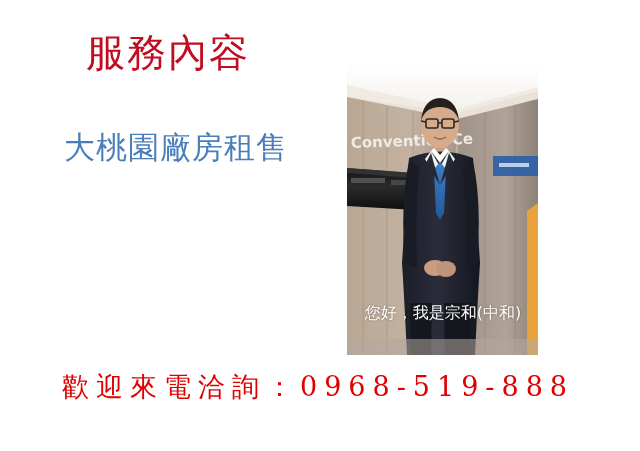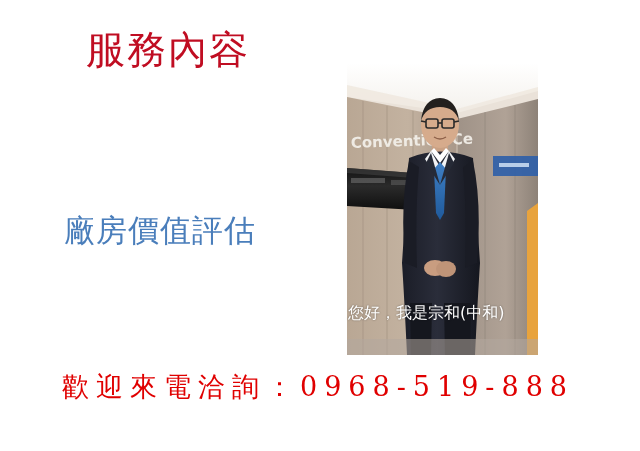--- a/index.html
+++ b/index.html
@@ -16,21 +16,21 @@
     height: 451px;
     background: #ffffff;
     overflow: hidden;
   }
 
   
   .slide-title {
     position: absolute;
     left: 86px;
     top: 32px;
-    font-family: Liberation Mono, monospace;
+    font-family: Liberation Sans, sans-serif;
     font-size: 39px;
     line-height: 1.1;
     color: #c00d22;
     letter-spacing: 2px;
     white-space: nowrap;
   }
   .bullet {
     position: absolute;
     left: 64px;
     font-family: "DejaVu Serif", serif;
@@ -67,37 +67,37 @@
     overflow: hidden;
     background: #b3a191;
   }
   .photo-svg { display: block; width: 191px; height: 292px; }
 
   .photo-caption {
     position: absolute;
     left: 348px;
     top: 303px;
     width: 190px;
-    text-align: left;
+    text-align: center;
     font-family: "DejaVu Sans", sans-serif;
     font-size: 16px;
     color: #ffffff;
     letter-spacing: 0px;
     white-space: nowrap;
     text-shadow: 0 0 2px rgba(0,0,0,.45);
   }
 </style>
 </head>
 <body>
 
 <div id="slide">
 
   <div class="slide-title">服務內容</div>
 
-  <div class="bullet bullet-2">廠房價值評估</div>
+  <div class="bullet bullet-1">大桃園廠房租售</div>
 
   <div class="phone-line">歡迎來電洽詢：0968-519-888</div>
 
   <div class="photo">
     <svg class="photo-svg" viewBox="0 0 191 292" preserveAspectRatio="none">
       <defs>
         <linearGradient id="ceil" x1="0" y1="0" x2="0" y2="1">
           <stop offset="0%" stop-color="#ffffff"></stop>
           <stop offset="100%" stop-color="#f4f1ec"></stop>
         </linearGradient>

